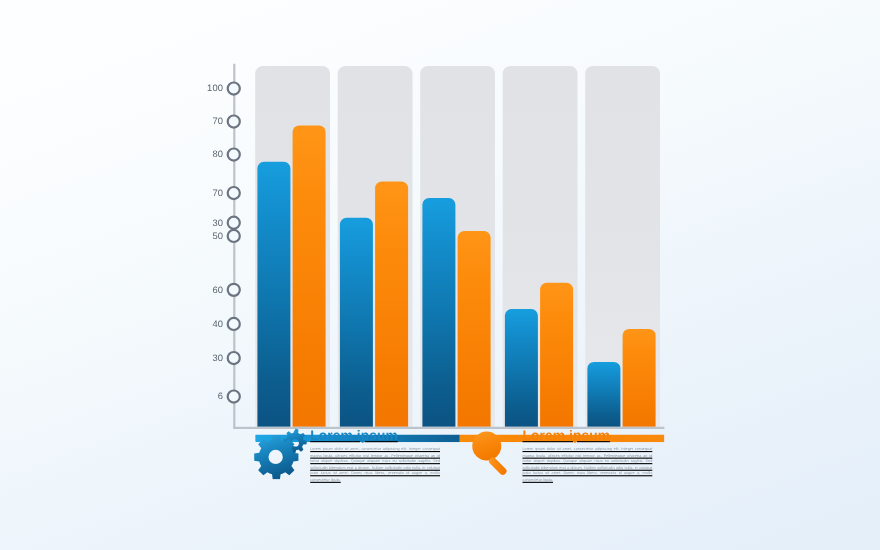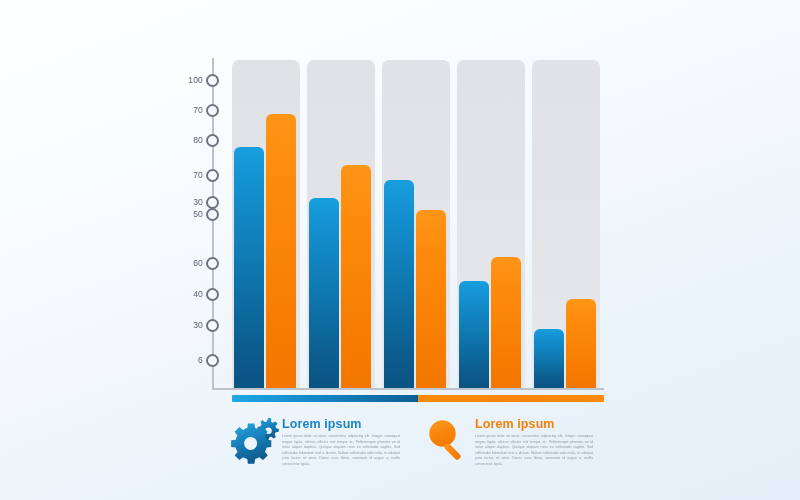--- a/index.html
+++ b/index.html
@@ -80,21 +80,21 @@
   .divider .d-blue {
     flex: 0 0 50%;
     background: linear-gradient(90deg, #1fa7e6 0%, #1486c6 45%, #0d5f92 100%);
   }
   .divider .d-orange {
     flex: 0 0 50%;
     background: linear-gradient(90deg, #fb8b0b 0%, #f98505 50%, #f98a0d 100%);
   }
 
   
-  .legend { position: absolute; top: 416px; display: flex; }
+  .legend { position: absolute; top: 388px; display: flex; text-decoration: underline; }
   .legend.one { left: 230px; width: 180px; }
   .legend.two { left: 423px; width: 180px; }
 
   .lg-icon {
     flex: 0 0 52px;
     height: 48px;
     position: relative;
   }
   .lg-text { flex: 1 1 auto; padding-top: 1px; }
   .lg-title {

